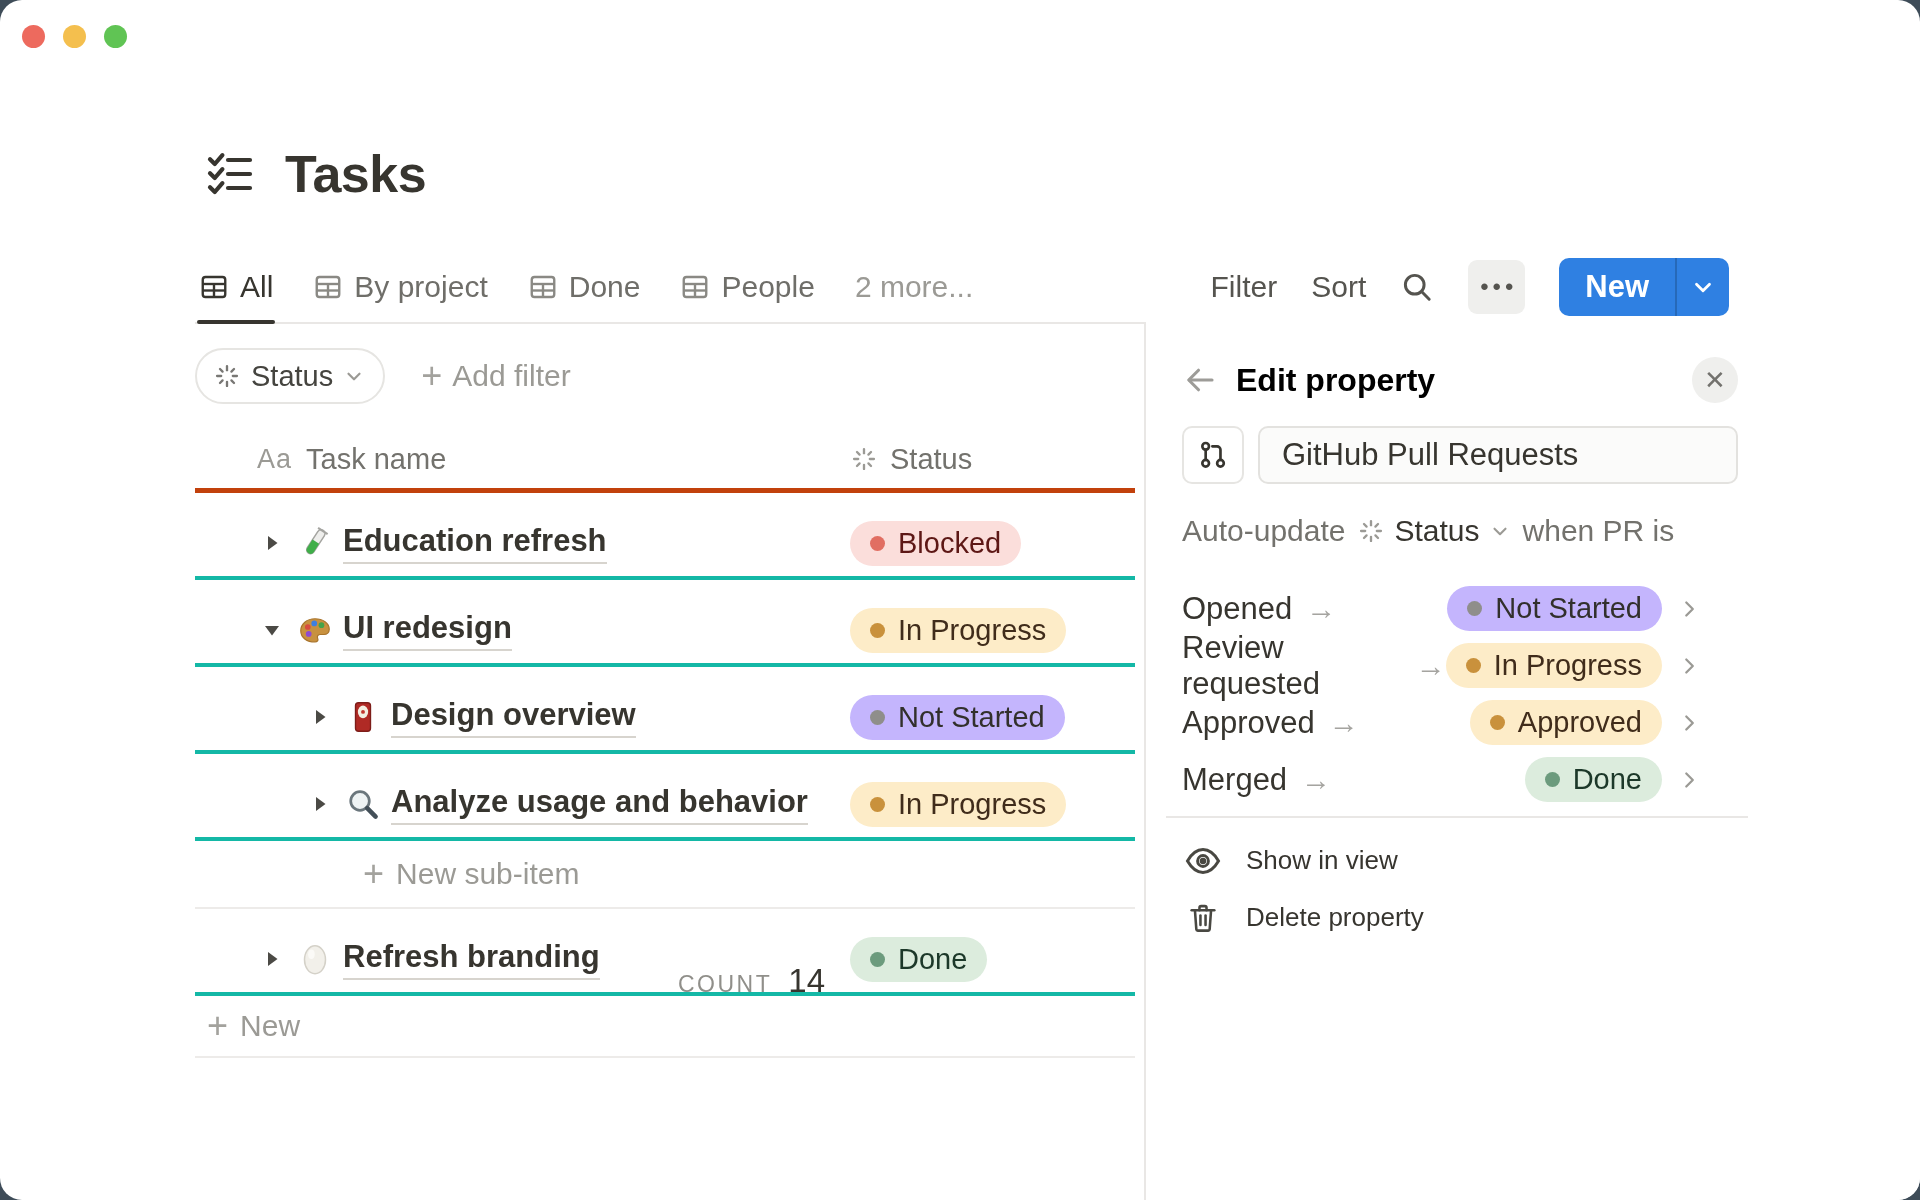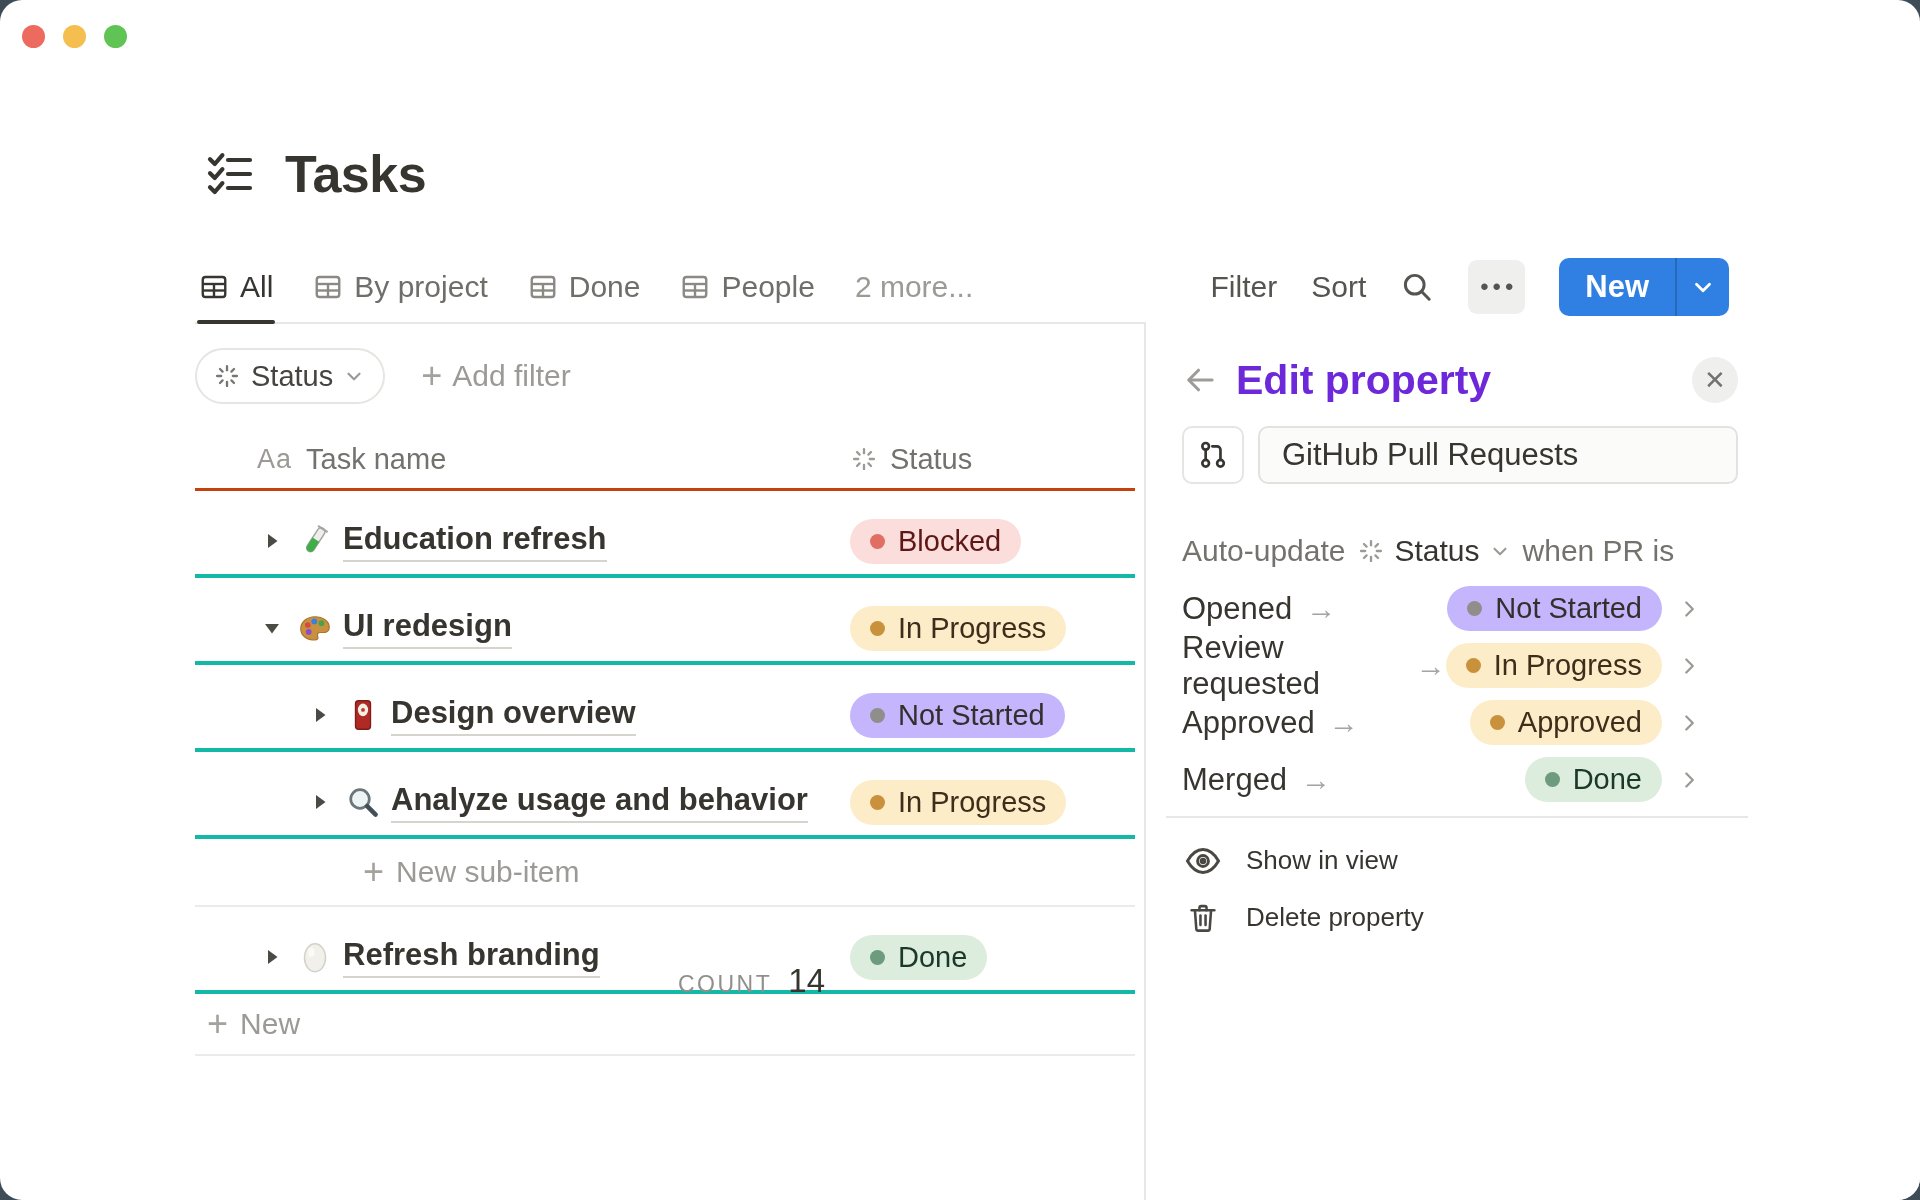--- a/index.html
+++ b/index.html
@@ -27,21 +27,21 @@
   .newbtn .nlabel{display:flex;align-items:center;padding:0 26px;font-size:31px;font-weight:700;}
   .newbtn .ndrop{display:flex;align-items:center;justify-content:center;width:52px;border-left:2px solid rgba(0,0,0,0.18);}
   
   .filterbar{position:absolute;top:348px;left:195px;display:flex;align-items:center;gap:36px;}
   .statuschip{display:flex;align-items:center;gap:10px;height:52px;padding:0 18px 0 16px;border:2px solid #e6e5e2;border-radius:28px;
     font-size:29px;color:#45443f;background:#fff;cursor:pointer;}
   .addfilter{display:flex;align-items:center;gap:10px;color:#9b9a95;font-size:30px;cursor:pointer;}
   .plus{font-size:36px;font-weight:300;color:#a3a29d;line-height:1;}
   
   .table{position:absolute;top:430px;left:195px;width:940px;}
-  .thead{position:relative;height:58px;border-bottom:3px solid #c2410c;display:flex;align-items:center;color:#73726d;font-size:29px;}
+  .thead{position:relative;height:58px;border-bottom:5px solid #c2410c;display:flex;align-items:center;color:#73726d;font-size:29px;}
   .aa{color:#9b9a95;font-size:27px;margin:0 14px 0 62px;letter-spacing:1px;}
   .th-status{position:absolute;left:655px;display:flex;align-items:center;gap:12px;}
   .trow{position:relative;height:66px;border-bottom:4px solid #14b8a6;display:flex;align-items:center;margin-top:17px;}
   .cell-name{display:flex;align-items:center;flex:none;width:655px;box-sizing:border-box;}
   .lvl0{padding-left:58px;}
   .lvl1{padding-left:106px;}
   .toggle{width:38px;display:flex;justify-content:center;cursor:pointer;flex:none;}
   .emoji{width:40px;height:40px;display:flex;align-items:center;justify-content:center;margin:0 8px 0 4px;flex:none;}
   .row-title{font-size:31px;font-weight:600;color:#37352f;border-bottom:2px solid #d7d4ce;padding-bottom:3px;cursor:pointer;white-space:nowrap;}
   .cell-status{position:absolute;left:655px;display:flex;align-items:center;}
@@ -53,28 +53,28 @@
   .pill-green{background:#dcecdd;color:#1c3829;}.pill-green .dot{background:#6c9b7d;}
   .newsub{height:66px;border-bottom:2px solid #edebe9;display:flex;align-items:center;padding-left:168px;gap:12px;color:#9b9a95;font-size:30px;cursor:pointer;}
   .newrow{height:60px;border-bottom:2px solid #edebe9;display:flex;align-items:center;padding-left:12px;gap:12px;color:#9b9a95;font-size:30px;cursor:pointer;}
   .countrow{position:absolute;top:962px;left:195px;width:630px;display:flex;justify-content:flex-end;align-items:baseline;gap:16px;}
   .countrow .clabel{font-size:23px;letter-spacing:2.5px;color:#908f8a;}
   .countrow .cval{font-size:33px;color:#37352f;font-weight:500;}
   
   .panel{position:absolute;left:1144px;top:322px;right:0;bottom:0;border-left:2px solid #e9e7e5;background:#fff;}
   .p-header{position:absolute;left:36px;right:182px;top:30px;height:56px;display:flex;align-items:center;}
   .backarrow{width:44px;display:flex;cursor:pointer;flex:none;}
-  .p-title{font-size:41px;font-weight:700;color:#6d28d9;margin-left:10px;flex:1;}
+  .p-title{font-size:32px;font-weight:700;color:#000000;margin-left:10px;flex:1;}
   .closebtn{width:46px;height:46px;border-radius:50%;background:#efefed;display:flex;align-items:center;justify-content:center;
     color:#73726e;font-size:26px;cursor:pointer;flex:none;}
   .prop-row{position:absolute;left:36px;right:182px;top:104px;height:62px;display:flex;gap:14px;}
   .keybox{width:62px;height:58px;border:2px solid #e6e5e2;border-radius:10px;display:flex;align-items:center;justify-content:center;box-sizing:border-box;cursor:pointer;flex:none;}
   .propinput{flex:1;height:58px;border:2px solid #e3e2df;border-radius:10px;background:#fbfbfa;box-sizing:border-box;
     font-size:31px;color:#37352f;padding:0 22px;font-family:"Liberation Sans",sans-serif;outline:none;}
-  .autorow{position:absolute;left:36px;right:182px;top:206px;height:46px;display:flex;align-items:center;gap:12px;font-size:30px;color:#73726d;}
+  .autorow{position:absolute;left:36px;right:182px;top:186px;height:46px;display:flex;align-items:center;gap:12px;font-size:30px;color:#73726d;}
   .autorow .sel{display:flex;align-items:center;gap:9px;color:#37352f;cursor:pointer;}
   .maprows{position:absolute;left:36px;right:218px;top:258px;}
   .maprow{height:57px;display:flex;align-items:center;}
   .maplabel{font-size:31px;color:#37352f;}
   .maparrow{font-size:30px;color:#a5a4a0;margin-left:14px;}
   .mapspace{flex:1;}
   .chev-r{margin-left:14px;display:flex;}
   .p-divider{position:absolute;left:20px;right:172px;top:494px;height:2px;background:#e9e7e5;}
   .p-actions{position:absolute;left:36px;right:182px;top:510px;}
   .p-action{height:57px;display:flex;align-items:center;gap:22px;font-size:26px;color:#37352f;cursor:pointer;}

